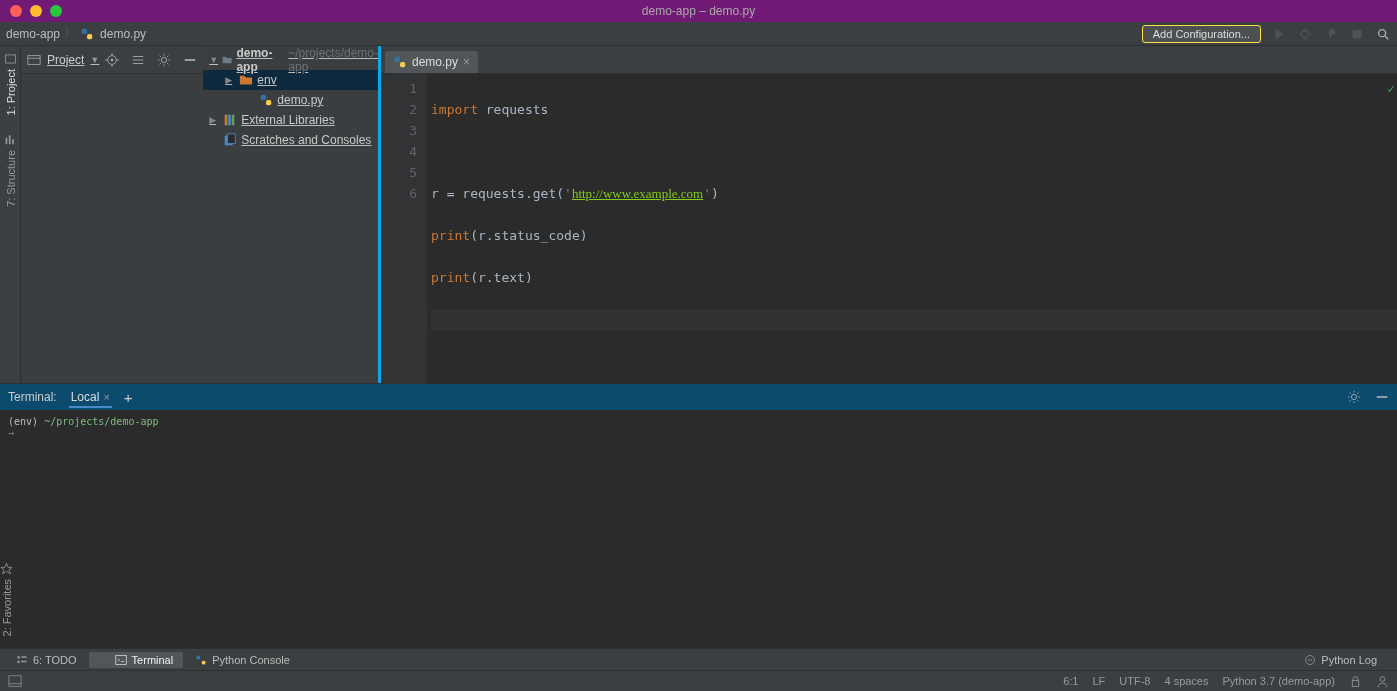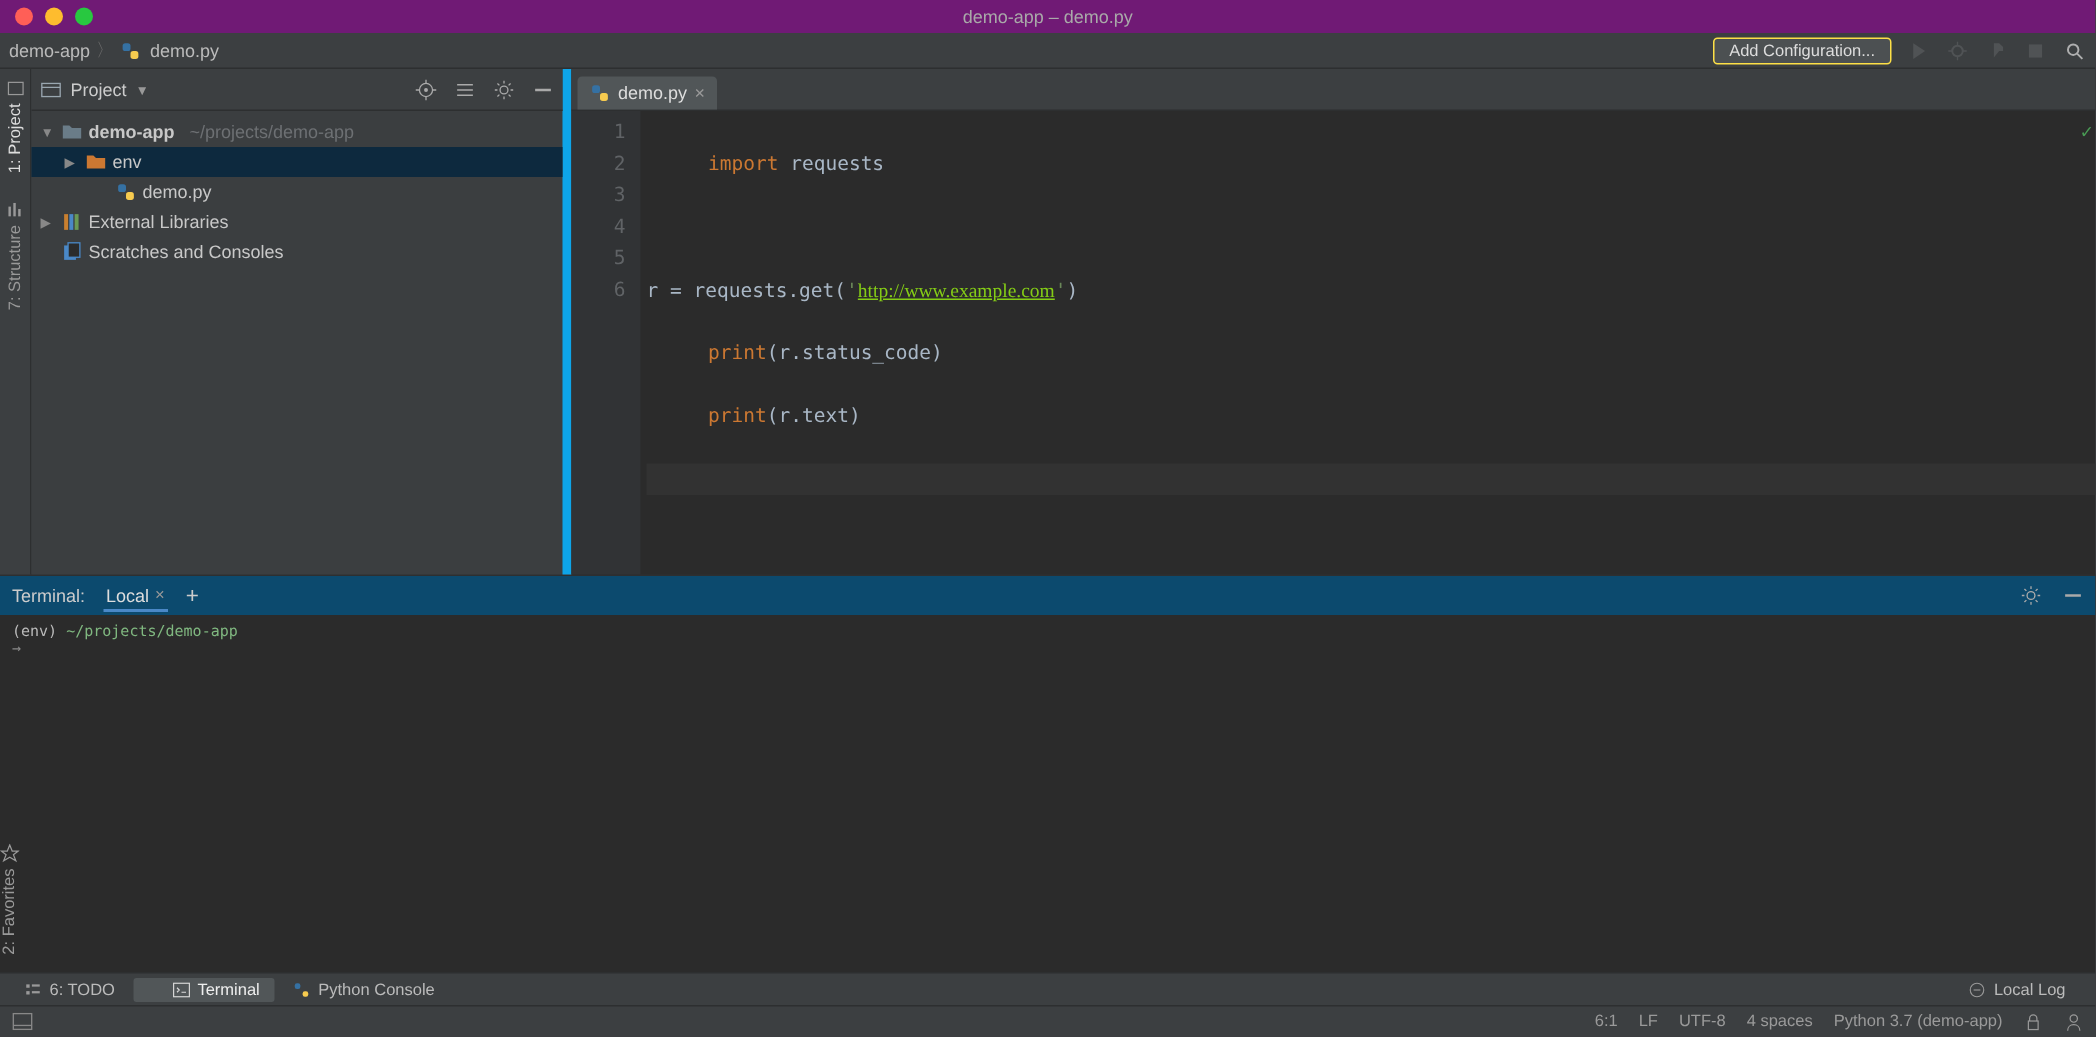--- a/index.html
+++ b/index.html
@@ -28,21 +28,21 @@
 .tb-icon.enabled{opacity:.9;}
 .tb-icon svg{width:14px;height:14px;}
 
 .main{display:flex; height:337px;}
 
 .left-rail{width:21px; background:#3c3f41; border-right:1px solid #2d2f30; display:flex; flex-direction:column; align-items:center; padding-top:6px; gap:18px;}
 .rail-label{writing-mode:vertical-rl; transform:rotate(180deg); font-size:11px; color:#999; cursor:pointer; display:flex; align-items:center; gap:4px;}
 .rail-label.active{color:#ddd;}
 .rail-icon{width:13px;height:13px; transform:rotate(180deg);}
 
-.project-pane{width:360px; background:#3b3e40; border-right:6px solid #0ea5e9; display:flex; flex-direction:column;}
+.project-pane{width:360px; background:#3b3e40; border-right:3px solid #0ea5e9; display:flex; flex-direction:row;text-decoration:underline;}
 .project-header{height:28px; background:#3c3f41; border-bottom:1px solid #2d2f30; display:flex; align-items:center; padding:0 6px; gap:6px;}
 .project-header .title{color:#ccc; font-size:12px; }
 .project-header .caret{color:#999; font-size:9px;}
 .ph-right{margin-left:auto; display:flex; gap:12px; align-items:center;}
 .ph-icon{width:14px;height:14px; color:#aaa; cursor:pointer;}
 .tree{padding:4px 0; font-size:12px; color:#c8c8c8;}
 .tree-row{display:flex; align-items:center; height:20px; padding-left:6px; gap:4px; cursor:pointer;}
 .tree-row.selected{background:#0d293e;}
 .tr-indent-1{padding-left:22px;} .tr-indent-2{padding-left:42px;}
 .tree-row .arrow{width:10px;color:#888;font-size:9px;}
@@ -51,21 +51,21 @@
 .editor-area{flex:1; display:flex; flex-direction:column; background:#2b2b2b;}
 .editor-tabs{height:28px; background:#3c3f41; border-bottom:1px solid #2d2f30; display:flex; align-items:flex-end;}
 .editor-tab{background:#515658; color:#ddd; padding:4px 8px; display:flex; align-items:center; gap:5px; border-top-left-radius:3px;border-top-right-radius:3px; font-size:12px; margin-left:4px;}
 .editor-tab .close{color:#999; font-size:12px; cursor:pointer;}
 .editor-body{flex:1; display:flex; font-family:"Menlo","Consolas",monospace; font-size:13px; line-height:21px; position:relative;}
 .gutter{width:46px; background:#313335; color:#606366; text-align:right; padding:4px 10px 0 0;}
 .gutter div{height:21px;}
 .code{flex:1; padding:4px 0 0 4px; color:#a9b7c6; white-space:pre; position:relative;}
 .code .line{height:21px;}
 .code .sel{background:#323232; display:block;}
-.kw{color:#cc7832;margin-left:41px;} .str{color:#6a8759;}
+.kw{color:#cc7832;} .str{color:#6a8759;}
 .url{color:#84cc16; text-decoration:underline;font-family:Liberation Serif, serif;}
 .check{position:absolute; top:4px; right:2px; color:#499c54; font-size:13px;}
 
 .terminal-panel{height:265px; background:#2b2b2b; border-top:1px solid #2d2f30; display:flex; flex-direction:column;}
 .term-header{height:26px; background:#0c4a6e; display:flex; align-items:center; padding:0 8px; gap:12px; color:#bbb;}
 .term-header .label{color:#ccc;}
 .term-header .tab{color:#ddd; border-bottom:2px solid #4a88c7; padding:4px 2px 2px; display:flex; align-items:center; gap:4px;}
 .term-header .tab .close{color:#999;font-size:11px;}
 .term-header .plus{color:#ccc; font-size:15px; cursor:pointer;}
 .term-right{margin-left:auto; display:flex; gap:14px; align-items:center;}
@@ -334,21 +334,21 @@
         <rect x="9" y="9" width="5" height="5" rx="2" fill="#f7cb4f"></rect>
       </svg>
     <span>Python Console</span>
   </div>
   <div class="tool-right">
     <div class="tool-btn">
       <svg width="12" height="12" viewBox="0 0 16 16">
           <circle cx="8" cy="8" r="6" fill="none" stroke="#999"></circle>
           <path d="M5 8h6" stroke="#999"></path>
         </svg>
-      <span>Local Log</span>
+      <span>Python Log</span>
     </div>
   </div>
 </div>
 
 <div class="status-bar">
   <svg width="14" height="14" viewBox="0 0 16 16">
       <rect x="1" y="2" width="14" height="12" fill="none" stroke="#888"></rect>
       <line x1="1" y1="11" x2="15" y2="11" stroke="#888"></line>
     </svg>
   <div class="status-right">

